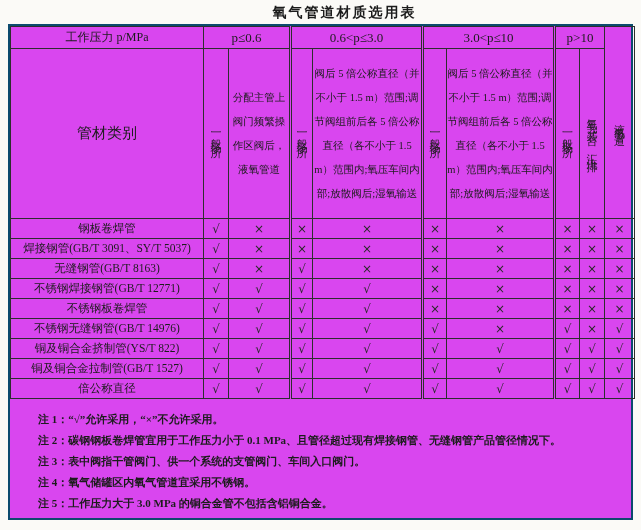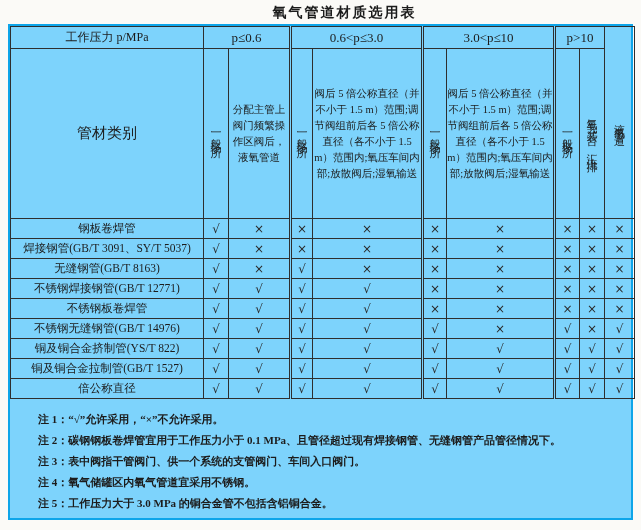--- a/index.html
+++ b/index.html
@@ -15,23 +15,23 @@
   .doc-title {
     position: absolute; top: 4px; left: 0; width: 100%;
     text-align: center; font-size: 14px; font-weight: bold;
     letter-spacing: 2px;
     padding-left: 24px;
   }
 
   .frame {
     position: absolute; left: 8px; top: 24px;
     width: 625px; height: 496px;
-    border: 2px solid #0ea5e9;
+    border: 2px solid #0c4a6e;
     box-sizing: border-box;
-    background: #7dd3fc;
+    background: #d946ef;
   }
 
   table.main {
     border-collapse: collapse; table-layout: fixed;
     width: 100%;
   }
   table.main th, table.main td {
     border: 1px solid #2e2e2e;
     padding: 0; margin: 0;
     font-weight: normal;
@@ -48,21 +48,21 @@
   th.vcell { text-align: center; vertical-align: middle; }
   th.vcell .vtxt {
     writing-mode: vertical-lr;
     text-orientation: upright;
     margin: 0 auto;
     font-size: 11px;
     letter-spacing: 4px;
     line-height: 1.1;
   }
   th.longcell {
-    font-size: 10.5px; line-height: 16px;
+    font-size: 10.5px; line-height: 24px;
     text-align: center; vertical-align: middle;
     padding: 2px 3px;
   }
 
   td.mat {
     text-align: center; padding-left: 9px;
     font-size: 11.5px; font-weight: bold;
     white-space: nowrap;
   }
   td.mark {

